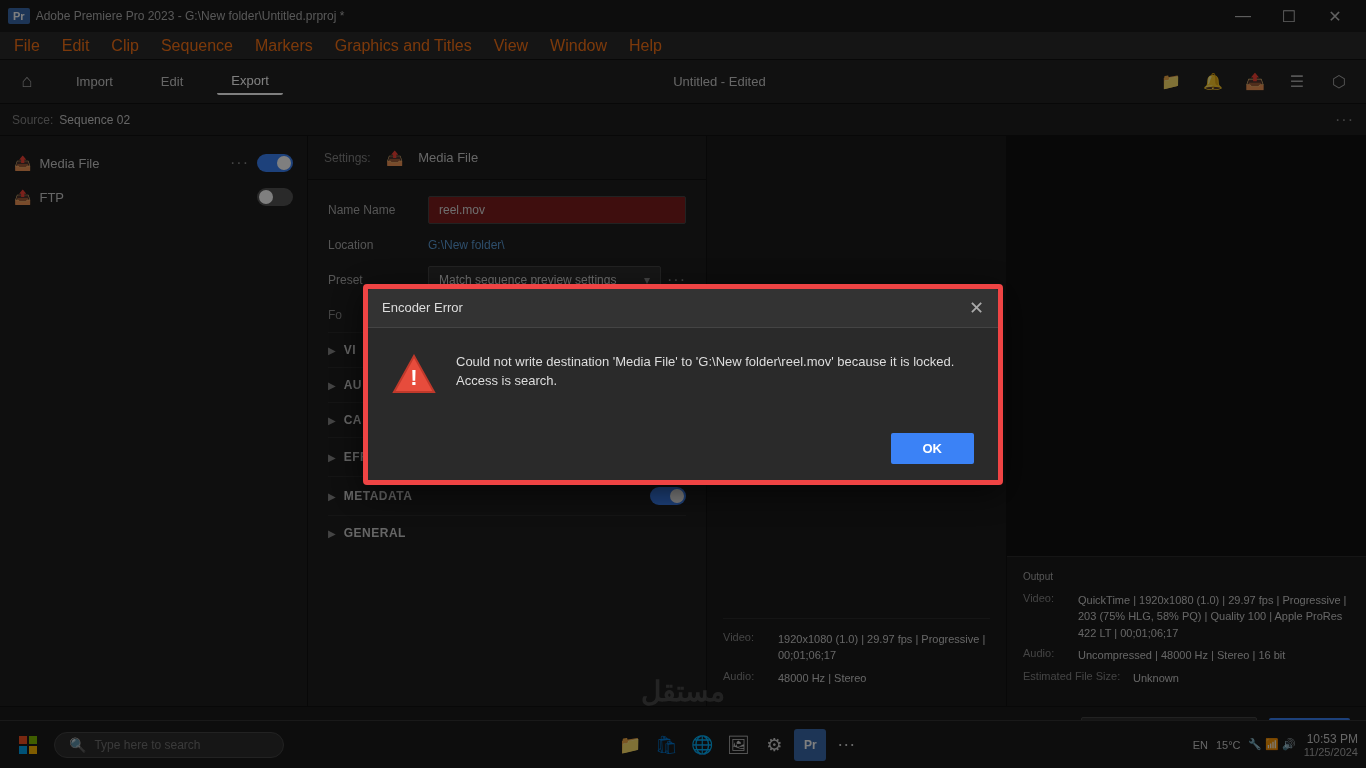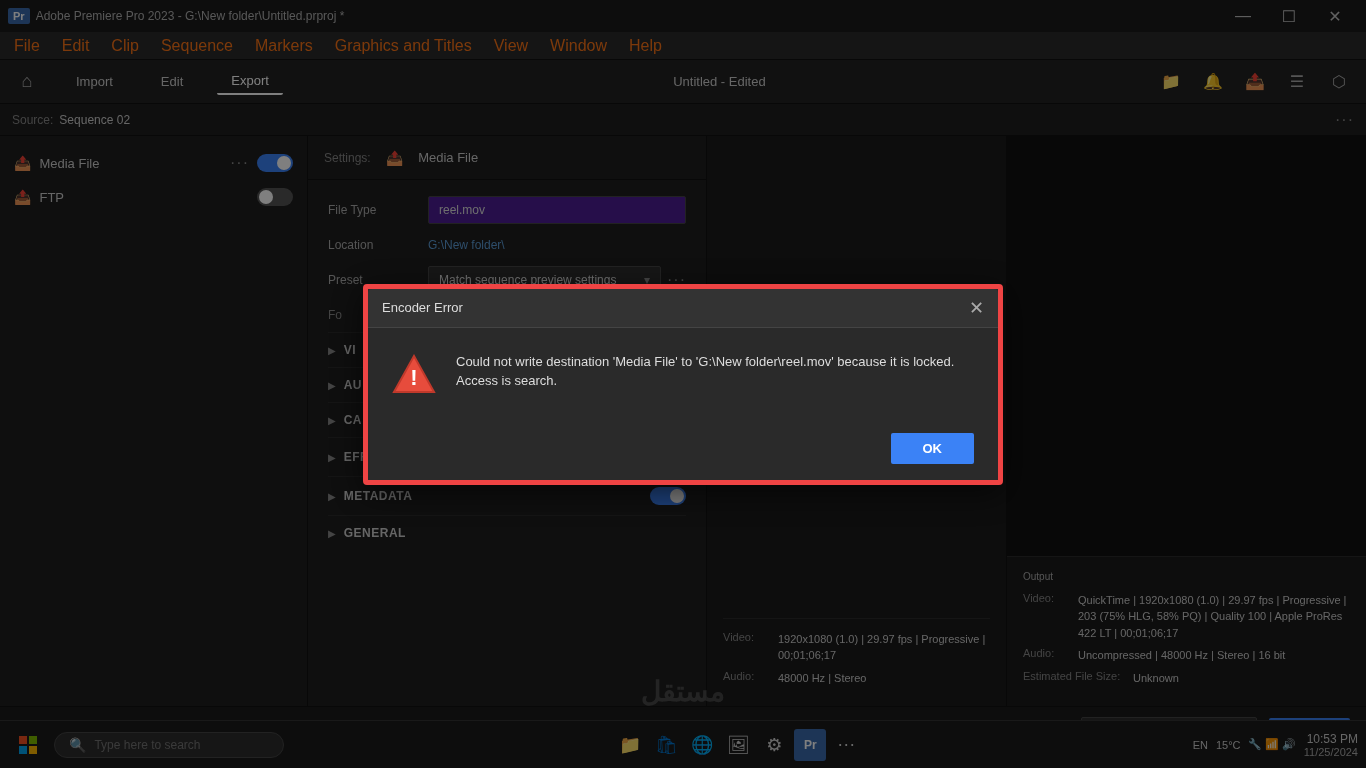--- a/index.html
+++ b/index.html
@@ -138,21 +138,21 @@
       margin-bottom: 14px;
     }
     .field-label {
       width: 100px;
       font-size: 12px;
       color: #aaa;
       flex-shrink: 0;
     }
     .field-input {
       flex: 1;
-      background: #4c1d95;
+      background: #7f1d1d;
       border: 1px solid #444;
       color: #ddd;
       padding: 6px 10px;
       font-size: 12px;
       border-radius: 2px;
     }
     .field-link { color: #5b9bd5; font-size: 12px; cursor: pointer; }
 
     .preset-row {
       display: flex;
@@ -438,21 +438,21 @@
 
     <div id="settings-header">
       <span style="color:#888;font-size:12px;">Settings:</span>
       <span style="font-size:14px;color:#888;margin-left:8px;">📤</span>
       <span style="font-size:13px;color:#ccc;margin-left:6px;">Media File</span>
     </div>
 
     <div id="settings-content" style="padding:16px 20px;">
 
       <div class="field-row">
-        <span class="field-label">File Type</span>
+        <span class="field-label">Name Name</span>
         <input class="field-input" type="text" value="reel.mov" style="">
       </div>
 
       <div class="field-row">
         <span class="field-label">Location</span>
         <span class="field-link">G:\New folder\</span>
       </div>
 
       <div class="field-row">
         <span class="field-label">Preset</span>

